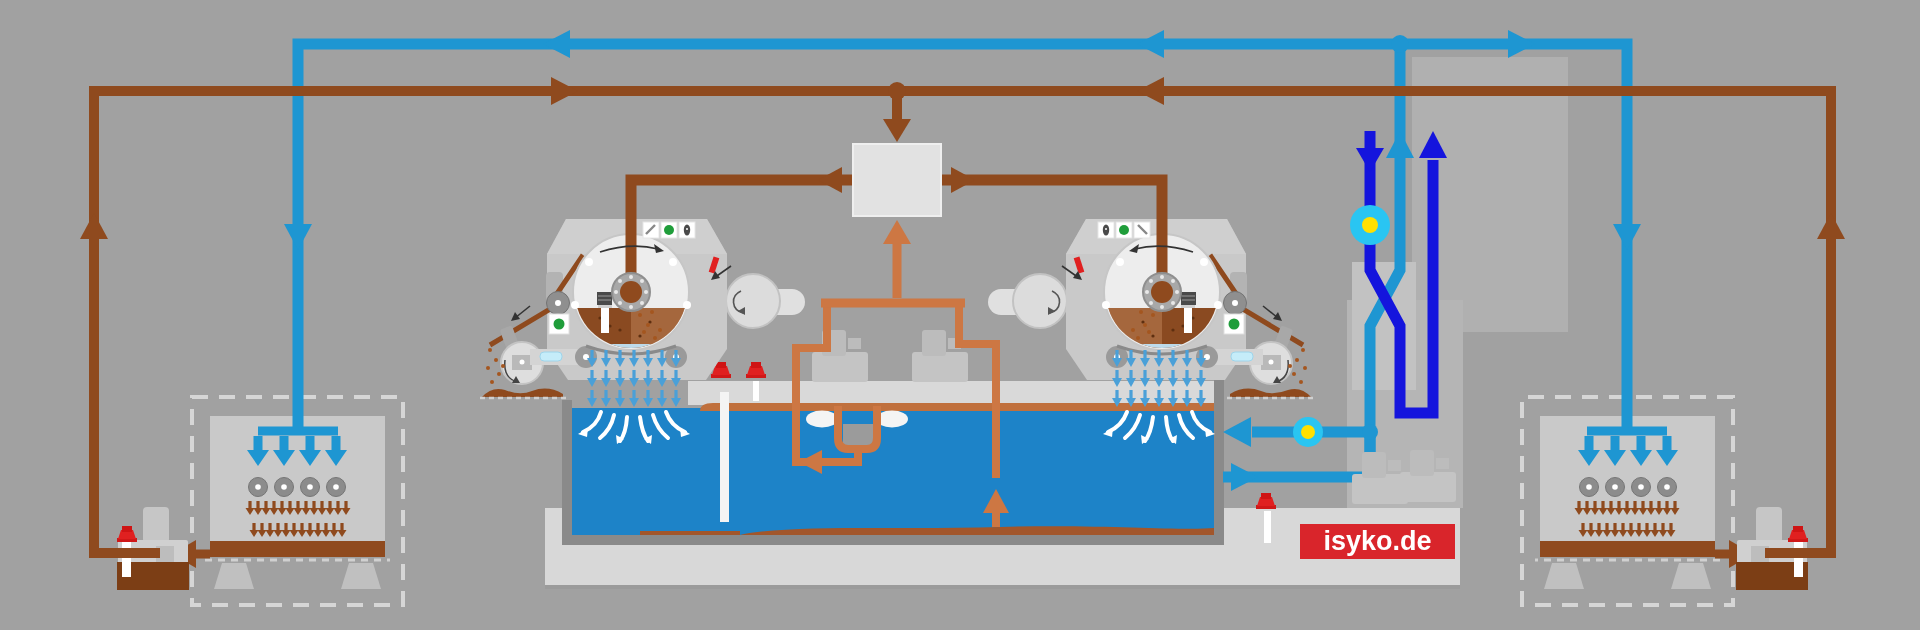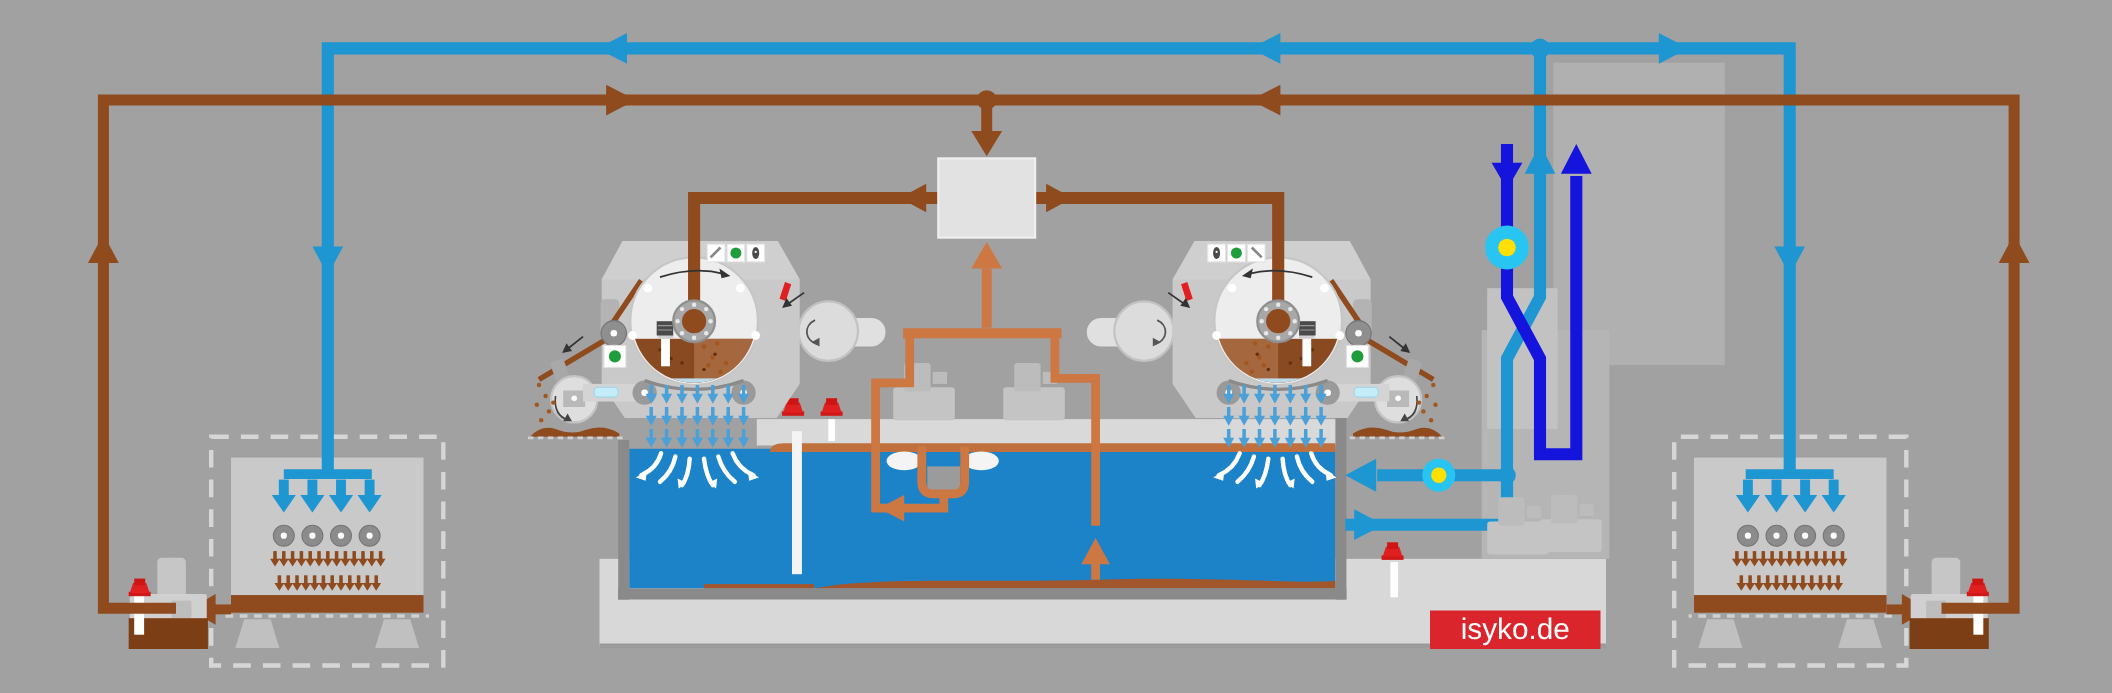--- a/index.html
+++ b/index.html
@@ -10,23 +10,23 @@
   .st-blue  {stroke:var(--pipe-water,#1e96d2);fill:none;}
   .st-dark  {stroke:var(--pipe-fresh,#1414dd);fill:none;}
   .st-brown {stroke:var(--pipe-sludge,#8f4a1e);fill:none;}
   .st-orange{stroke:var(--pipe-recovery,#cd7743);fill:none;}
   .f-blue  {fill:var(--pipe-water,#1e96d2);}
   .f-dark  {fill:var(--pipe-fresh,#1414dd);}
   .f-brown {fill:var(--pipe-sludge,#8f4a1e);}
   .f-orange{fill:var(--pipe-recovery,#cd7743);}
   .f-red   {fill:var(--alert-red,#e02020);}
   .f-green {fill:var(--status-green,#1f9d3a);}
-  #logo{position:absolute;left:1300px;top:555px;width:155px;height:35px;
+  #logo{position:absolute;left:1300px;top:524px;width:155px;height:35px;
         background:var(--logo-bg,#d9252b);color:var(--logo-text,#fff);
-        font-size:27px;font-weight:400;text-align:center;line-height:34px;
+        font-size:27px;font-weight:700;text-align:center;line-height:34px;
         letter-spacing:0px;font-family:"Liberation Sans",sans-serif;}
 </style>
 </head>
 <body>
 
 <div id="stage">
 <svg width="1920" height="630" viewBox="0 0 1920 630">
   <defs>
 
     <g id="bluedrop">

